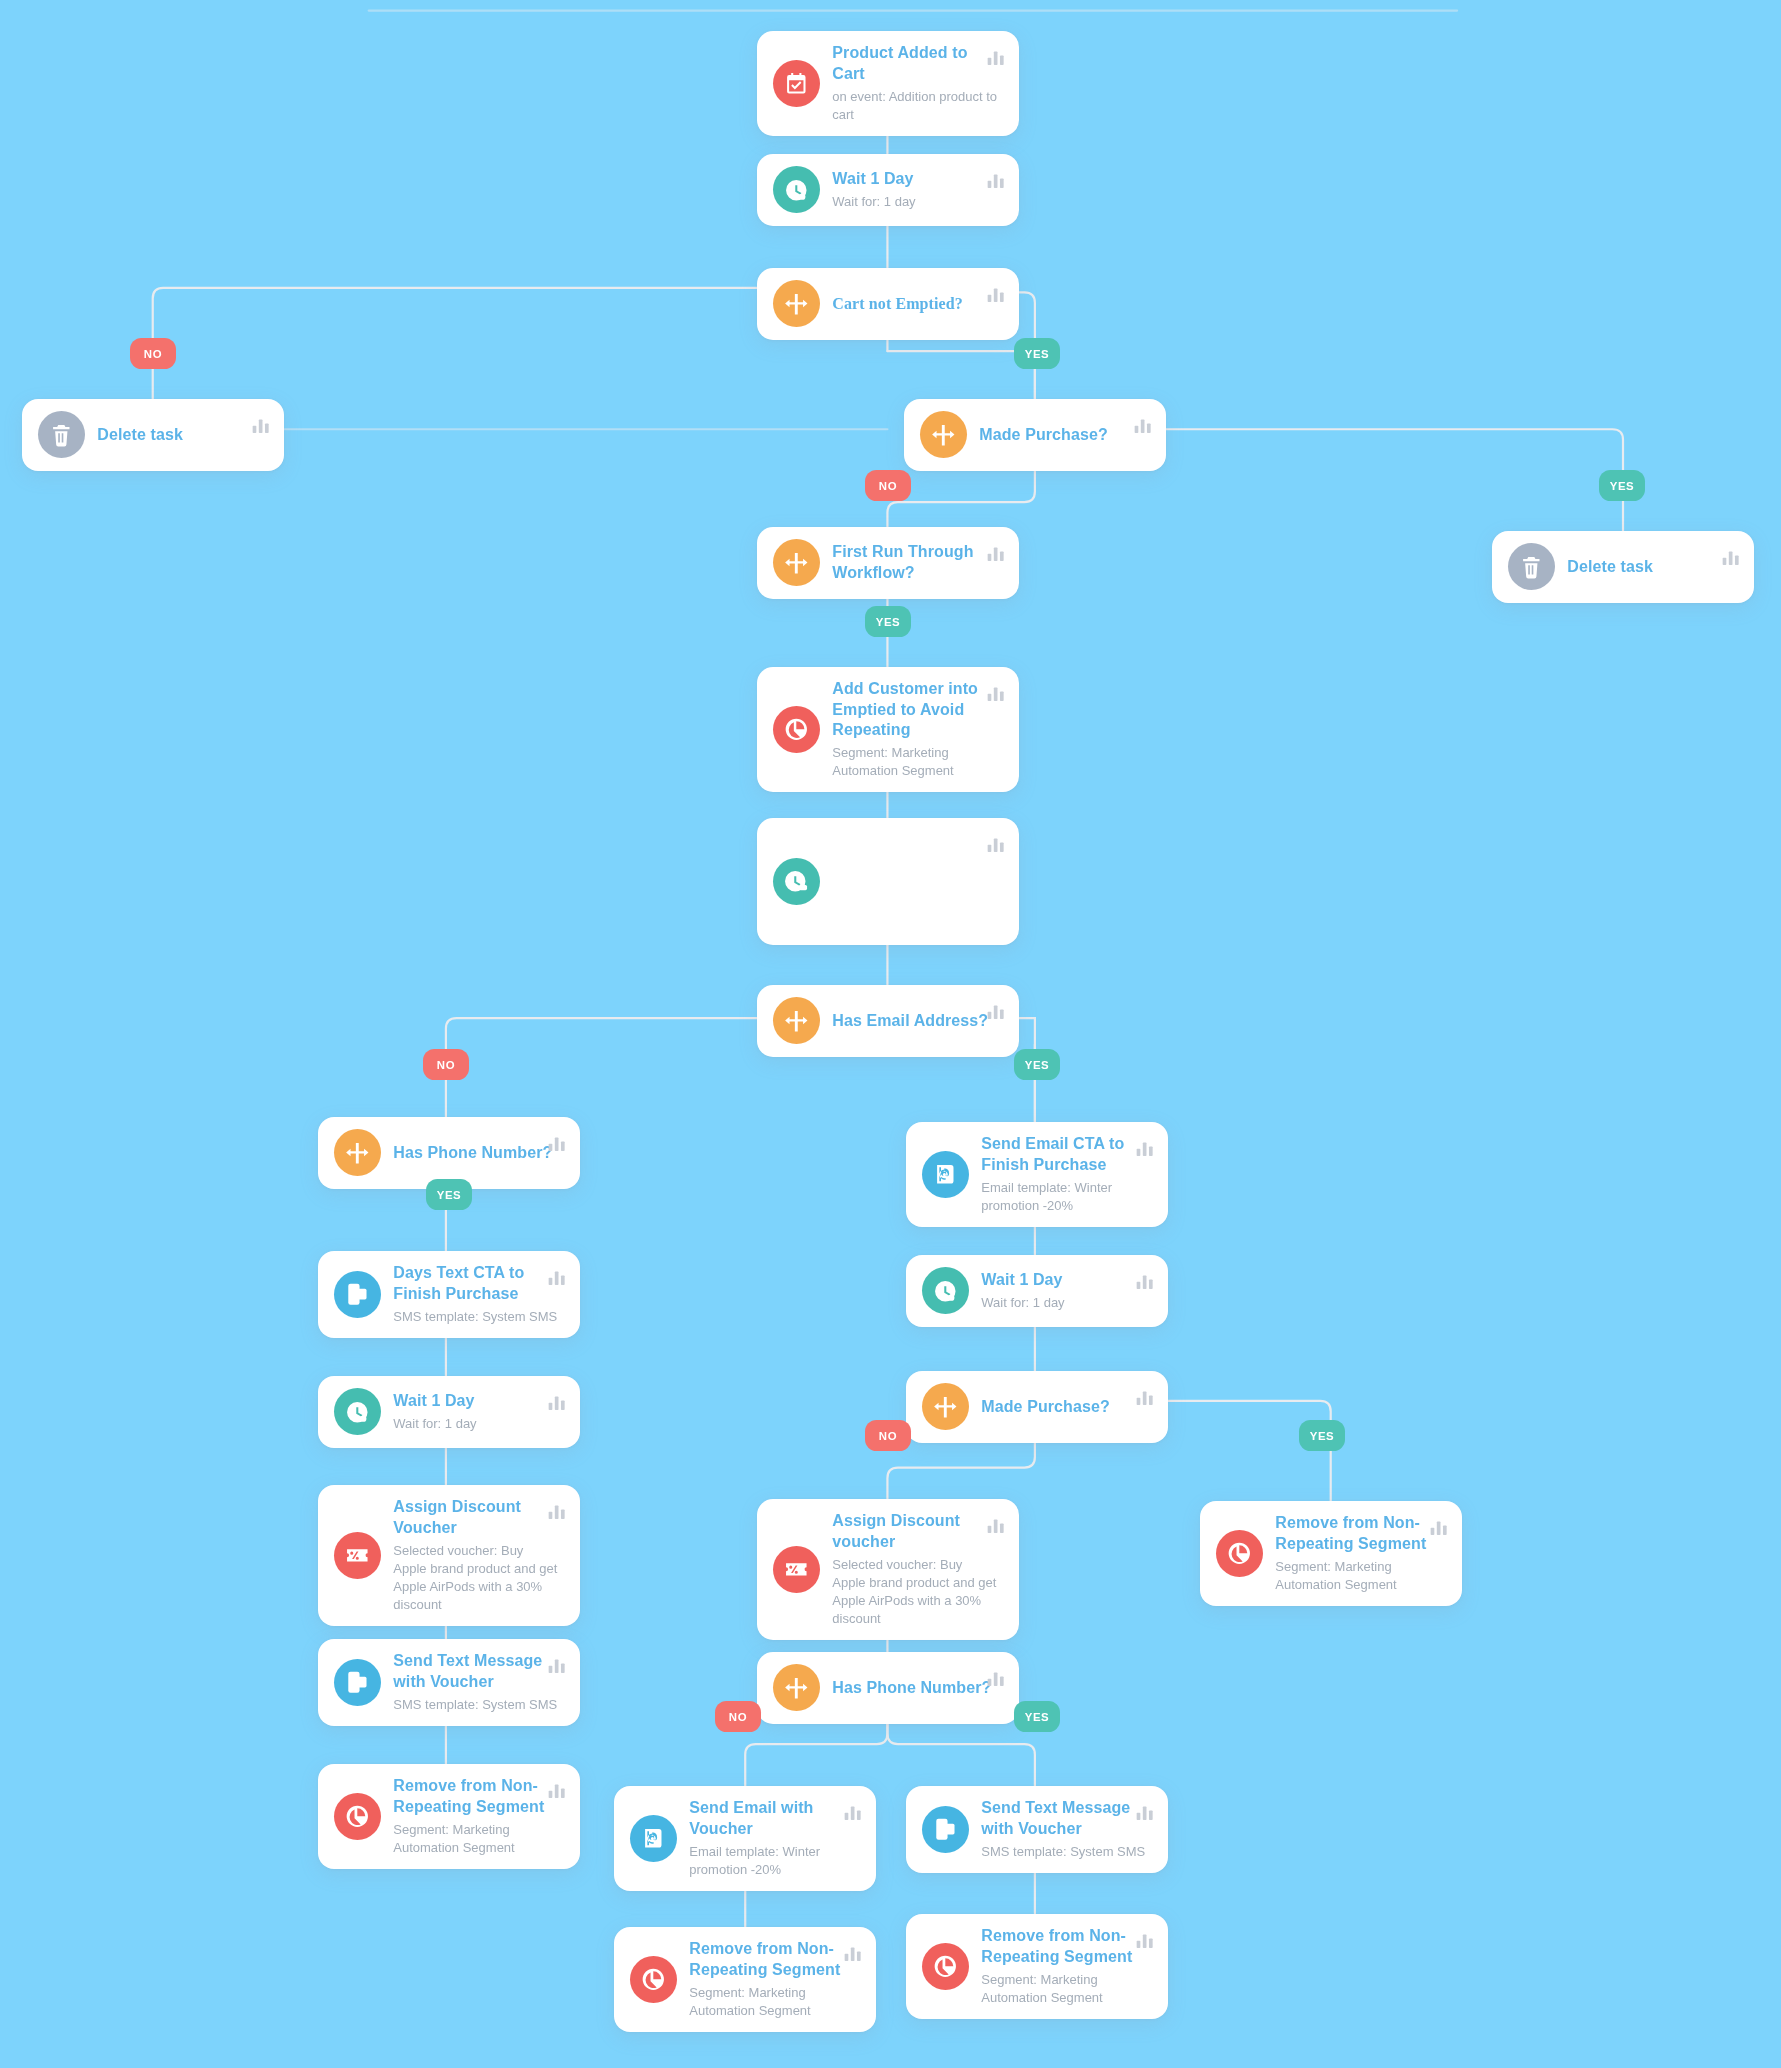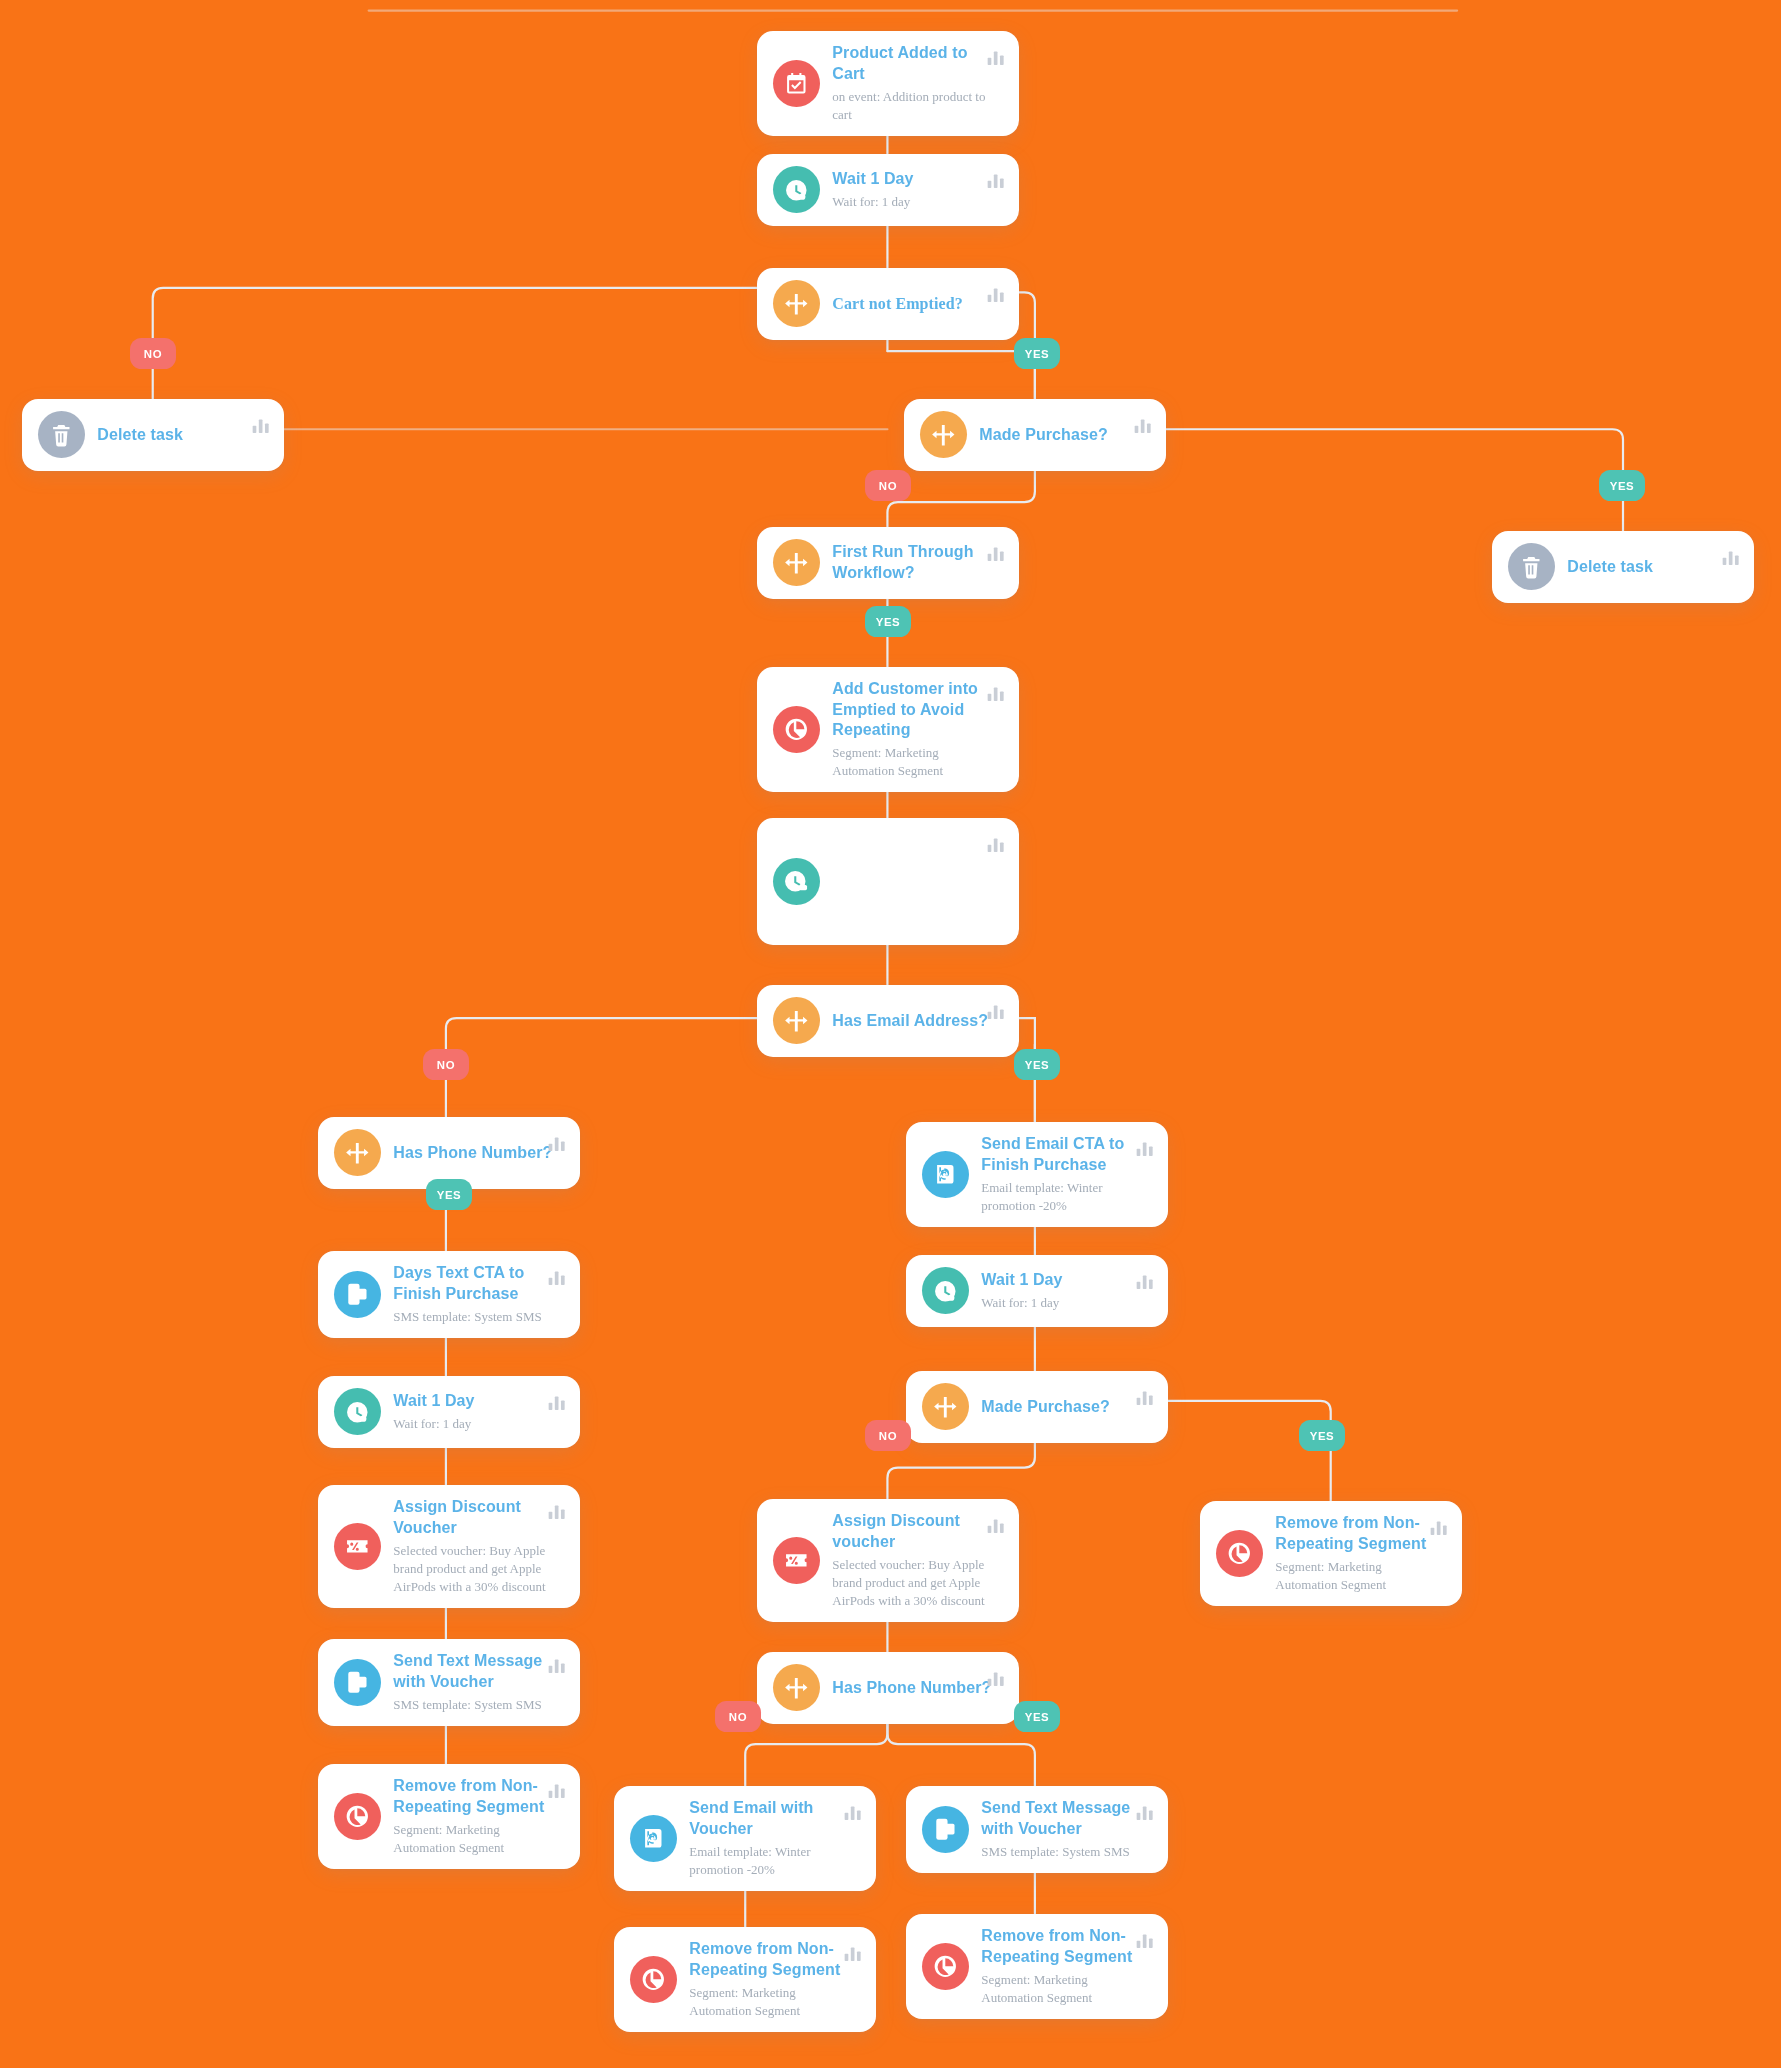--- a/index.html
+++ b/index.html
@@ -5,21 +5,21 @@
   * { box-sizing: border-box; margin: 0; padding: 0; }
   html, body {
     width: 1781px; height: 2068px;
     background: #ffffff;
     font-family: "Liberation Sans", sans-serif;
     overflow: hidden;
   }
   #canvas {
     position: relative;
     width: 1781px; height: 2068px;
-    background: #f97316;
+    background: #7dd3fc;
   }
   #edges {
     position: absolute; left: 0; top: 0;
     width: 1781px; height: 2068px;
     pointer-events: none;
   }
   .node {
     position: absolute;
     background: #ffffff;
     border-radius: 16px;
@@ -42,21 +42,20 @@
     font-size: 16px;
     font-weight: bold;
     line-height: 1.28;
     letter-spacing: 0.1px;
   }
   .node-sub {
     color: #a4adb8;
     font-size: 13px;
     line-height: 1.38;
     margin-top: 3.5px;
-    font-family: Liberation Serif, serif;
   }
   .stats-icon {
     position: absolute;
     top: 17.6px; right: 14px;
     width: 19.3px; height: 17.6px;
   }
   .stats-icon svg { width: 19.3px; height: 17.6px; fill: #c9ced6; }
   .badge {
     position: absolute;
     height: 31px;

